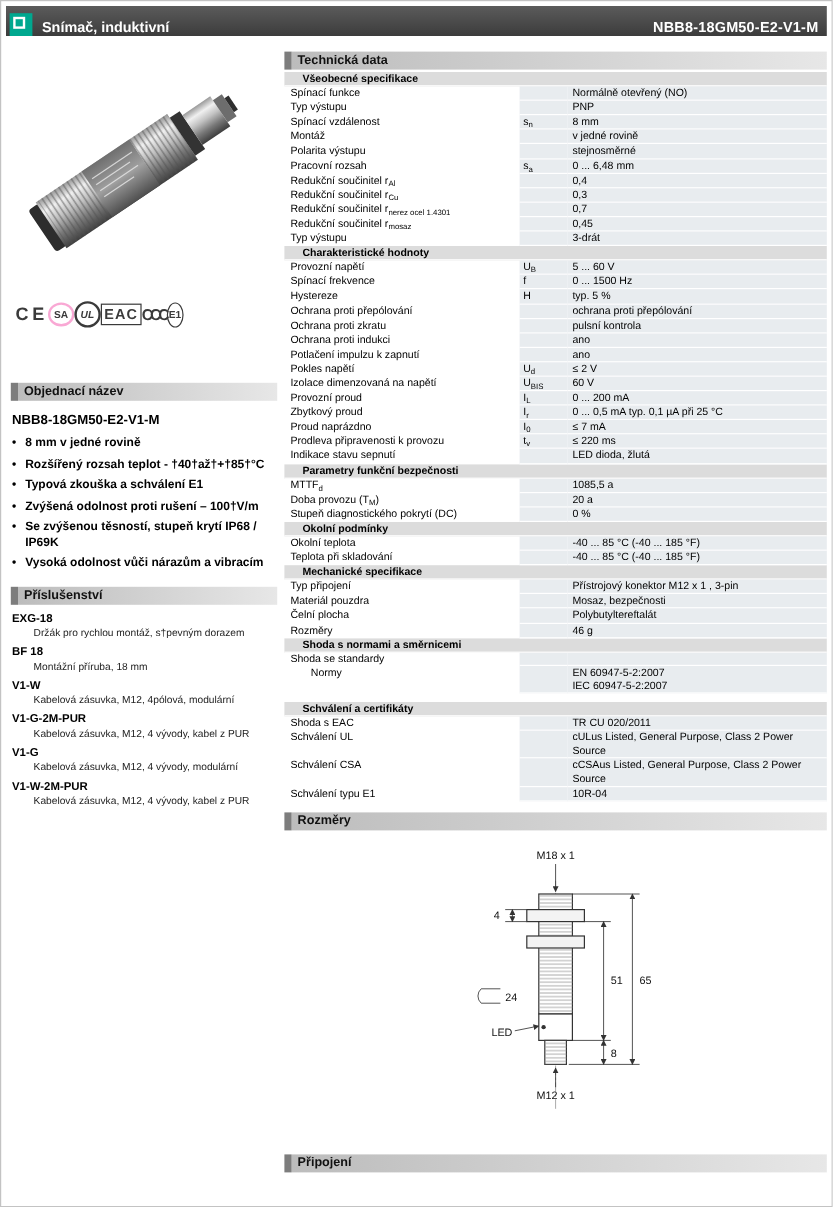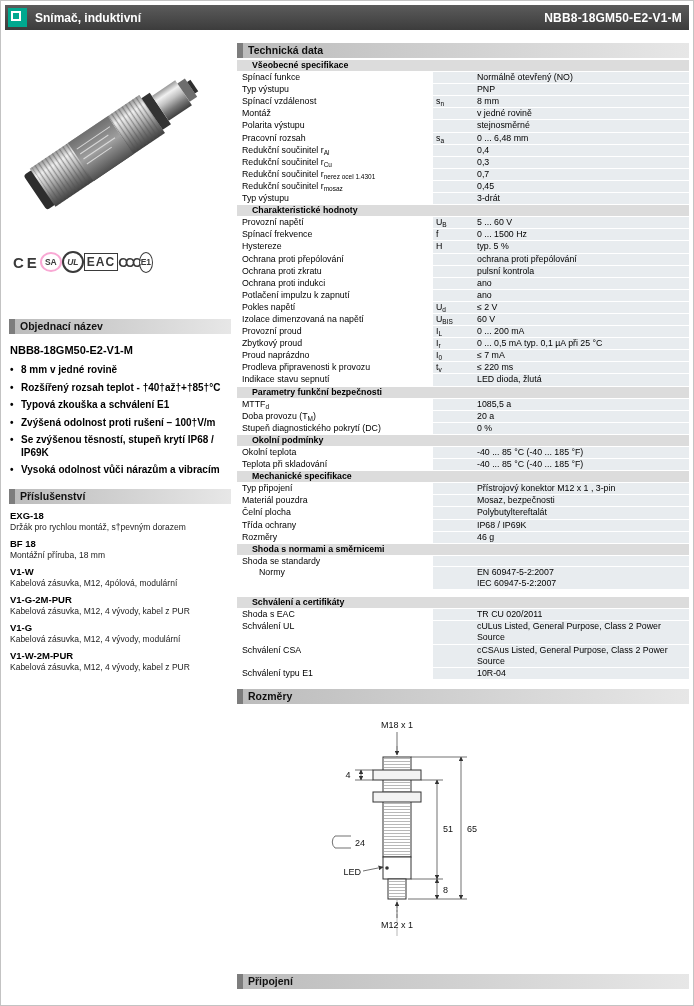--- a/index.html
+++ b/index.html
@@ -7,21 +7,21 @@
   body{
     position:relative;overflow:hidden;background:#fff;color:#000;
     font-family:"Liberation Sans","DejaVu Sans",sans-serif;
   }
   .page{position:absolute;inset:0;border:1px solid #c3c3c3;background:#fff}
 
   
   .topbar{
     position:absolute;top:4px;left:4px;right:4px;height:25px;
     background:linear-gradient(var(--hdr1,#5b5b5b),var(--hdr2,#3c3c3c));
-    display:flex;align-items:center;color:#fff;font-size:12px;font-weight:bold;
+    display:flex;align-items:flex-end;color:#fff;font-size:12px;font-weight:bold;
   }
   .logo{width:19px;height:19px;margin:0 8px 0 3px;background:var(--accent,#00a88f);position:relative;flex:none}
   .logo::after{content:"";position:absolute;left:3px;top:3px;right:6px;bottom:6px;border:2px solid #fff}
   .topbar-right{margin-left:auto;padding-right:7px;letter-spacing:.2px}
 
   
   .bar{
     height:15px;line-height:15px;
     background:linear-gradient(to right,#bcbcbc,#e7e7e7);
     border-left:6px solid #7d7d7d;
@@ -39,36 +39,36 @@
   .cert-eac{font-size:12px;letter-spacing:1px;border:1.5px solid #3a3a3a;padding:1px 2px}
   .cert-ccc{font-size:13px;letter-spacing:-2.5px;}
   .cert-e1{width:14px;height:21px;border:1.5px solid #3a3a3a;border-radius:50%;font-size:8.5px}
   .bar.order{margin-top:42px}
   .ordercode{font-size:11px;font-weight:bold;margin:10px 0 8px 1px}
   .features{margin-left:1px}
   .feat{display:flex;font-size:10px;font-weight:bold;line-height:12.5px;margin-bottom:5px}
   .feat .bullet{width:11px;flex:none}
   .bar.acc{margin-top:12px}
   .acc-code{font-size:9.5px;font-weight:bold;margin:6px 0 1px 1px}
-  .acc-desc{font-size:8.5px;color:#222;margin-left:1px;line-height:10px}
+  .acc-desc{font-size:8.5px;color:#222;margin-left:19px;line-height:10px}
 
   
   .rightcol{position:absolute;left:236px;top:42px;width:452px}
   .table{margin-top:2px}
   .trow{display:flex;font-size:8.8px;line-height:11.1px;min-height:11.1px}
   .trow .lbl{width:196px;flex:none;padding-left:5px}
   .trow .lbl.ind{padding-left:22px}
   .trow .sym{width:40px;flex:none;background:var(--valbg,#e8ecef);border-bottom:1px solid #fff;padding-left:3px}
   .trow .val{flex:1;background:var(--valbg,#e8ecef);border-bottom:1px solid #fff;padding-left:4px;white-space:pre-line}
   .trow.thead{background:var(--headbg,#dcdcdc);font-weight:bold;border-bottom:1px solid #fff;padding-left:15px}
   .trow.tgap{margin-top:7px}
   sub{font-size:6.5px;line-height:0;vertical-align:-2px}
 
   .bar.dims{margin-top:9px}
-  .drawing{height:266px;display:flex;align-items:center}
+  .drawing{height:266px;display:flex;justify-content:center;align-items:center}
   .bar.conn-bar{margin-top:4px}
 
   svg text{font-family:"Liberation Sans","DejaVu Sans",sans-serif}
 </style>
 </head>
 <body>
 
 <div class="page">
 
   <header class="topbar">
@@ -357,25 +357,20 @@
         </div>
         <div class="trow">
           <span class="lbl">Materiál pouzdra</span>
           <span class="sym"></span>
           <span class="val">Mosaz, bezpečnosti</span>
         </div>
         <div class="trow">
           <span class="lbl">Čelní plocha</span>
           <span class="sym"></span>
           <span class="val">Polybutyltereftalát</span>
-        </div>
-        <div class="trow">
-          <span class="lbl">Třída ochrany</span>
-          <span class="sym"></span>
-          <span class="val">IP68 / IP69K</span>
         </div>
         <div class="trow">
           <span class="lbl">Rozměry</span>
           <span class="sym"></span>
           <span class="val">46 g</span>
         </div>
         <div class="trow thead">
           <span>Shoda s normami a směrnicemi</span>
         </div>
         <div class="trow">

